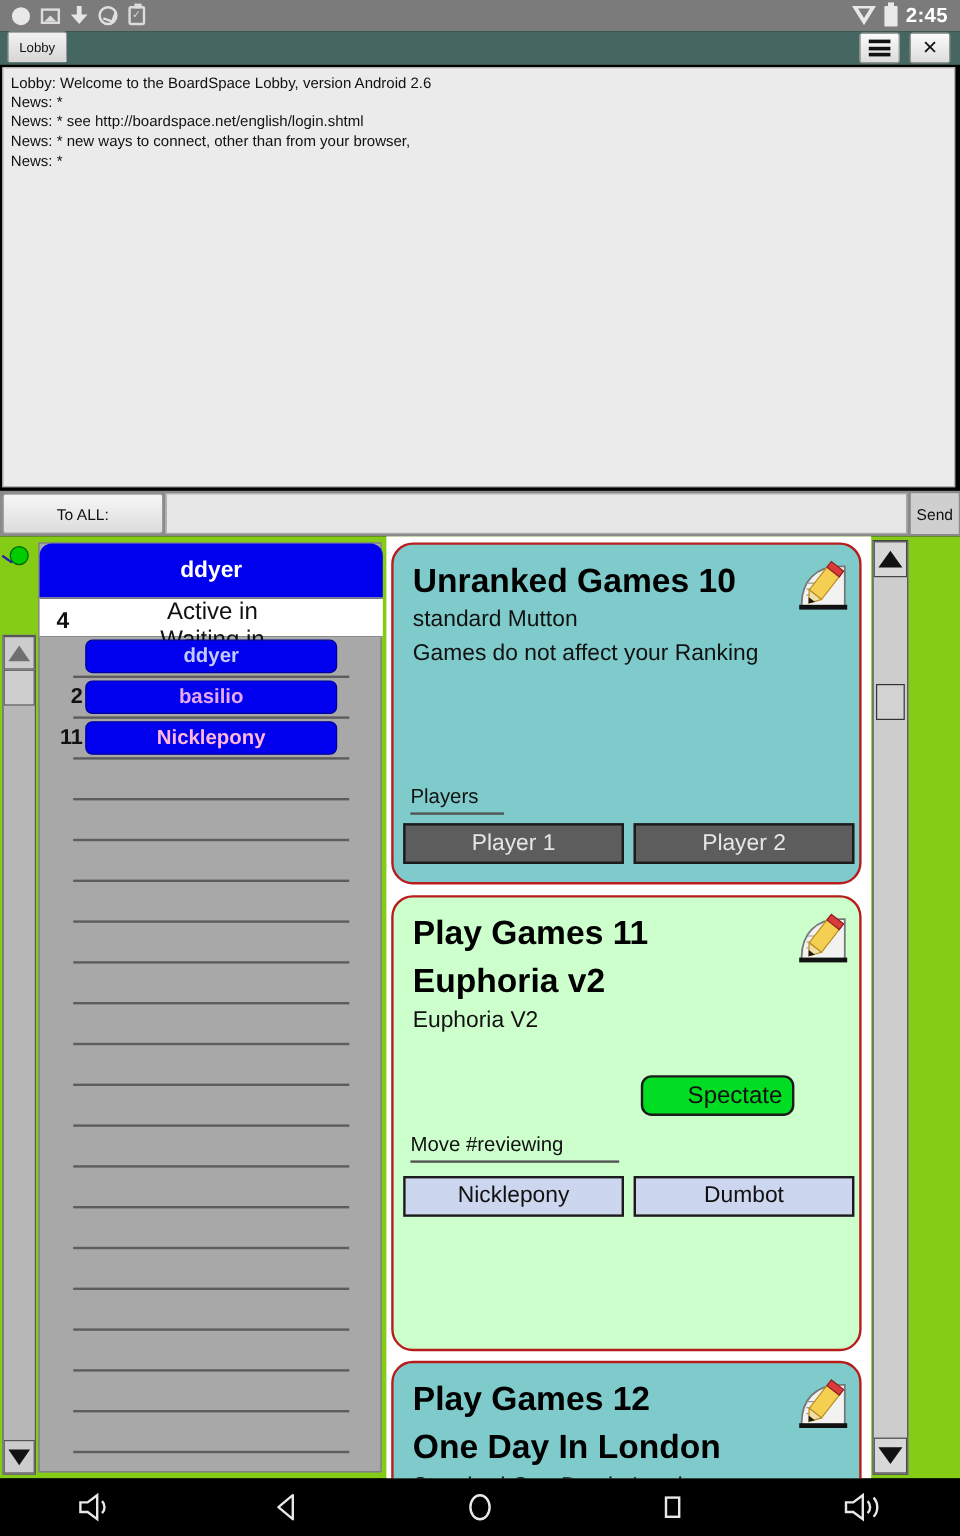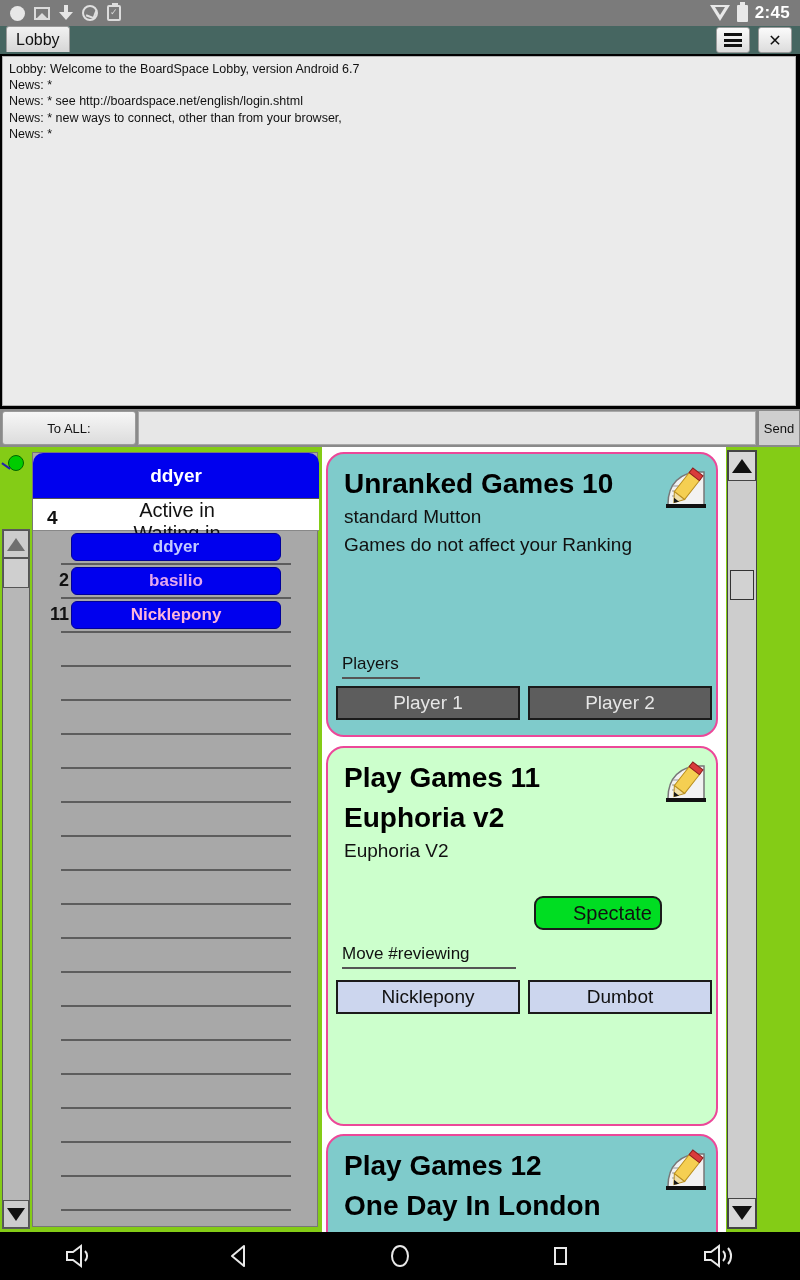--- a/index.html
+++ b/index.html
@@ -45,21 +45,21 @@
 
   
   .titlebar {
     position: absolute; left:0; top:26px; width:800px; height:28px;
     background:#466661; display:flex; align-items:flex-start;
   }
   .tab-lobby {
     margin-left: 6px; margin-top: 0px; height: 26px; min-width: 44px; padding: 0 9px;
     background: linear-gradient(#f2f2f2, #d6d6d6);
     border: 1px solid #9a9a9a; border-bottom: none;
-    border-radius: 3px 3px 0 0; font-size: 16px; color: #111;
+    border-radius: 3px 3px 0 0; font-size: 11px; color: #111;
     display:flex; align-items:center; justify-content:center;
   }
   .tb-btns { margin-left:auto; display:flex; gap:8px; padding-right:8px; padding-top:1px;}
   .tb-btn {
     width: 34px; height: 26px; background: linear-gradient(#fbfbfb,#dcdcdc);
     border: 1px solid #9a9a9a; border-radius: 3px;
     display:flex; align-items:center; justify-content:center; color:#111; font-size:16px;
   }
   .hamb { width:18px; height:14px; display:flex; flex-direction:column; justify-content:space-between;}
   .hamb span{ display:block; height:3px; background:#111; }
@@ -137,21 +137,21 @@
     background:#0000ee; border-radius:6px; border:1px solid #000099;
     display:flex; align-items:center; justify-content:center;
     font-size:17px; font-weight:bold;
   }
   .sep { position:absolute; left:28px; top:32px; width:230px; height:2px; background:#5d5d5d; }
 
   
   .gamelist { position:absolute; left:322px; top:0px; width:404px; height:785px; background:#ffffff; overflow:hidden; }
   .gcard {
     position:absolute; left:4px; width:392px;
-    border:2px solid #ec4899; border-radius:18px;
+    border:2px solid #b91c1c; border-radius:18px;
   }
   .gcard .gtitle {
     font-size:28px; font-weight:bold; color:#000; line-height:40px;
     padding: 10px 62px 0 16px;
   }
   .gcard .gsub { font-size:19px; color:#111; padding: 2px 16px 0 16px; }
   .gcard .gnote { font-size:19px; color:#111; padding: 6px 16px 0 16px; }
   .pencil-icon { position:absolute; right:8px; top:12px; width:48px; height:46px; }
   .glabel {
     position:absolute; font-size:17px; color:#111;
@@ -217,21 +217,21 @@
             <span></span>
             <span></span>
             <span></span>
           </span>
       </div>
       <div class="tb-btn">✕</div>
     </div>
   </div>
 
   <div class="chatpanel">
-    <div class="chatline">Lobby: Welcome to the BoardSpace Lobby, version Android 6.7</div>
+    <div class="chatline">Lobby: Welcome to the BoardSpace Lobby, version Android 2.6</div>
     <div class="chatline">News: *</div>
     <div class="chatline">News: * see http://boardspace.net/english/login.shtml</div>
     <div class="chatline">News: * new ways to connect, other than from your browser,</div>
     <div class="chatline">News: *</div>
   </div>
 
   <div class="sendrow">
     <div class="toall">To ALL:</div>
     <div class="msgfield"></div>
     <div class="sendbtn">Send</div>

